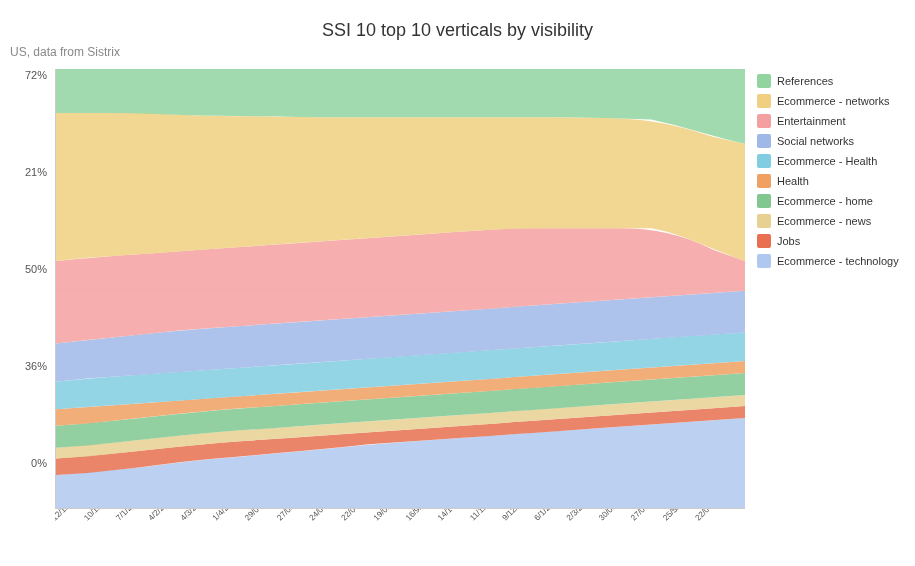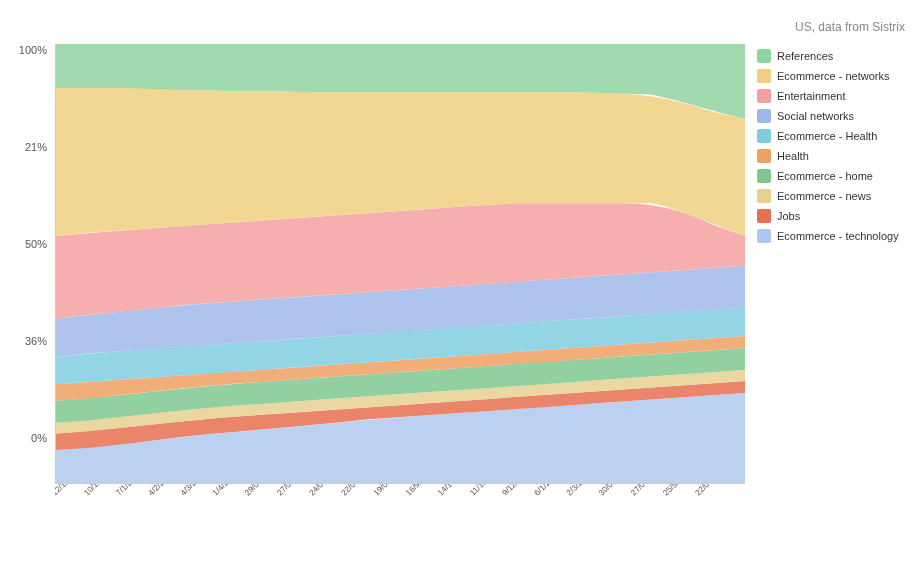--- a/index.html
+++ b/index.html
@@ -17,21 +17,21 @@
       padding: 20px 10px 10px 10px;
     }
     .chart-title {
       text-align: center;
       font-size: 18px;
       font-weight: normal;
       color: #333;
       margin-bottom: 4px;
     }
     .chart-subtitle {
-      text-align: right;
+      text-align: left;
       font-size: 12px;
       color: #888;
       margin-bottom: 10px;
     }
     .chart-body {
       display: flex;
       flex-direction: row;
       width: 100%;
       height: 440px;
     }
@@ -87,26 +87,27 @@
       position: relative;
       height: 55px;
       padding-left: 45px;
       padding-right: 165px;
     }
   </style>
 </head>
 <body>
 
 <div class="chart-container">
+  <div class="chart-title">SSI 10 top 10 verticals by visibility</div>
   <div class="chart-subtitle">US, data from Sistrix</div>
 
   <div class="chart-body">
 
     <div class="y-axis">
-      <span class="y-label">100%</span>
+      <span class="y-label">72%</span>
       <span class="y-label">21%</span>
       <span class="y-label">50%</span>
       <span class="y-label">36%</span>
       <span class="y-label">0%</span>
     </div>
 
     <div class="chart-area">
       <svg class="chart-svg" viewBox="0 0 660 400" preserveAspectRatio="none">
 
         <line x1="0" y1="0" x2="660" y2="0" stroke="#e0e0e0" stroke-width="0.5"></line>

